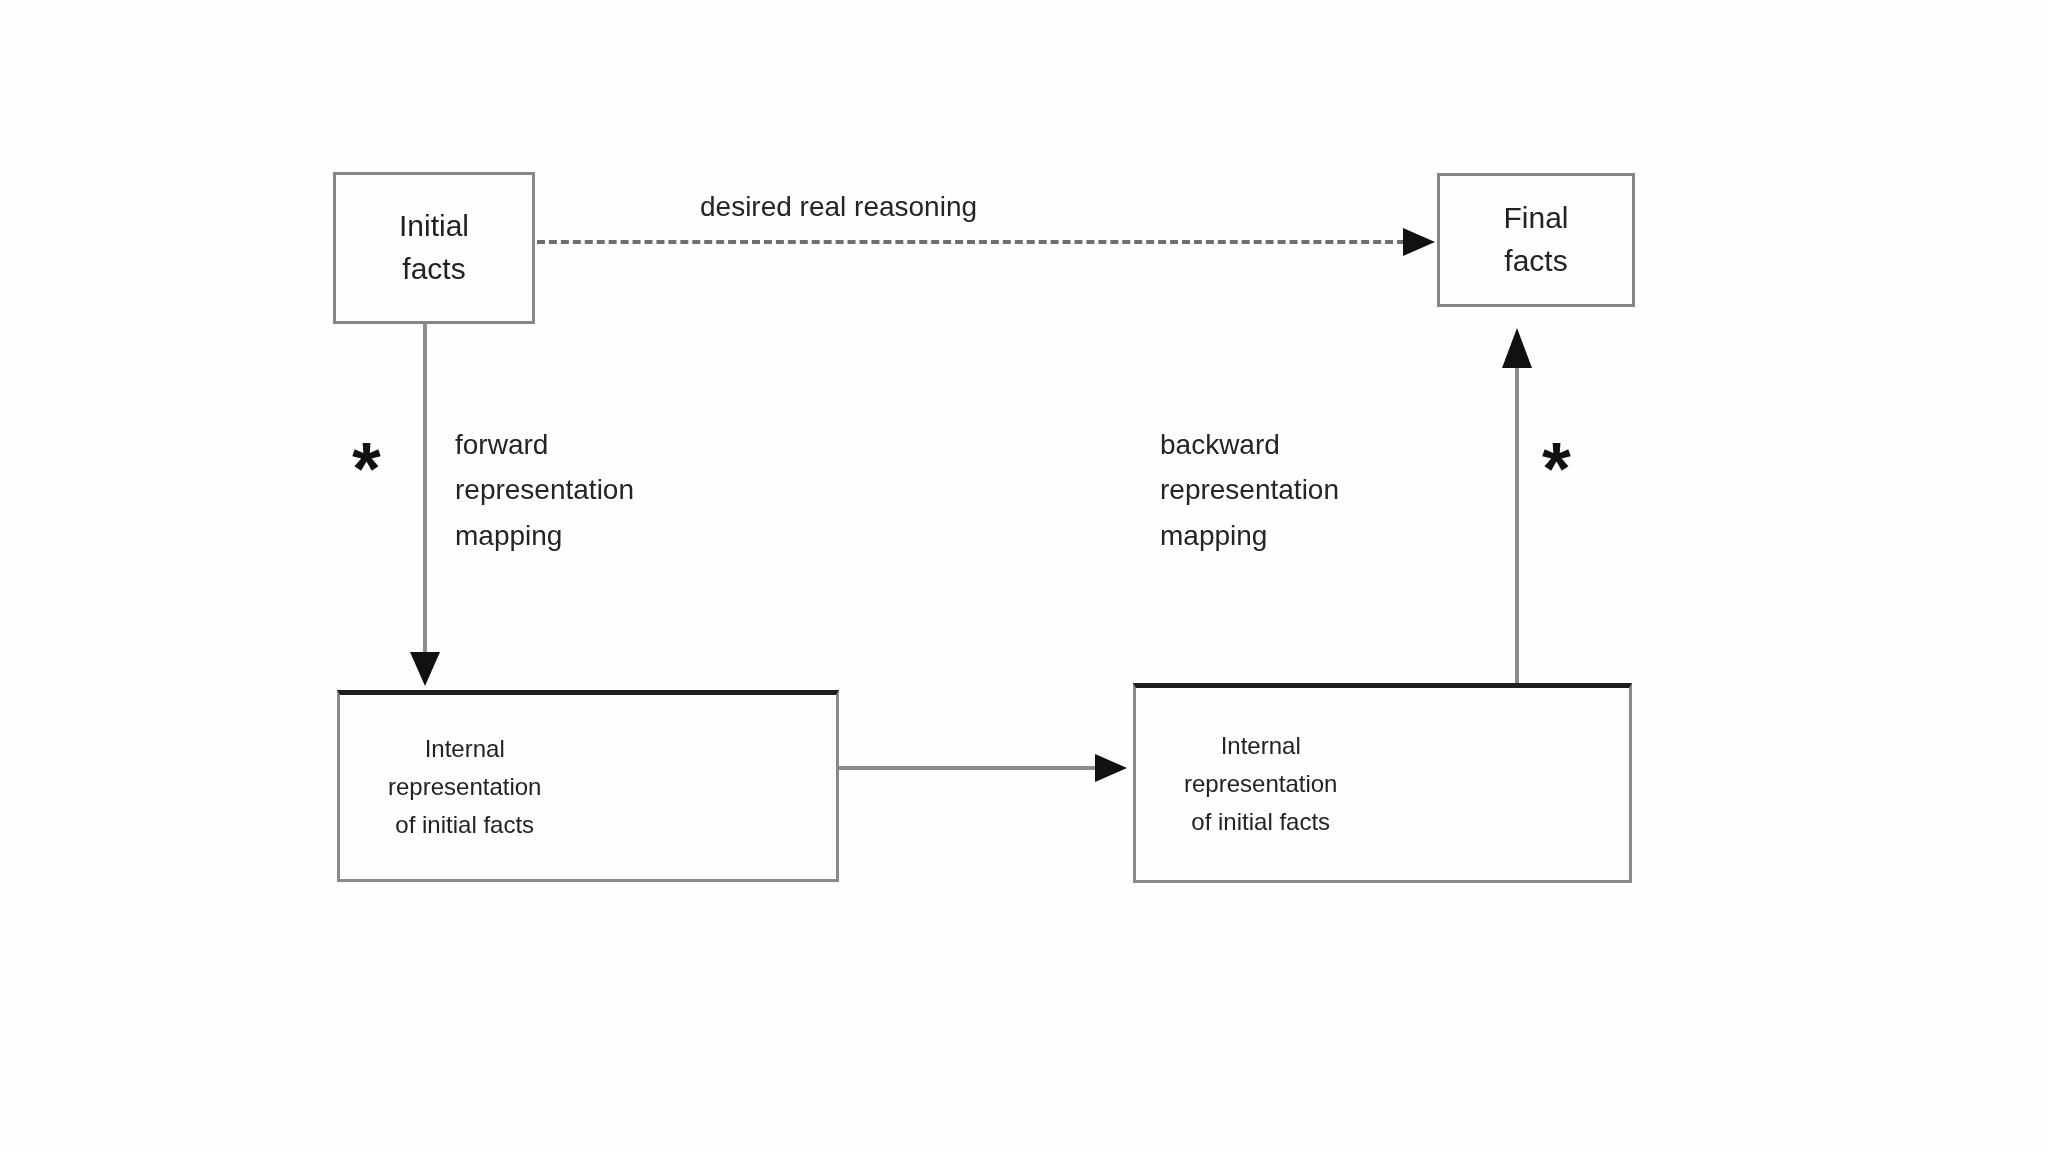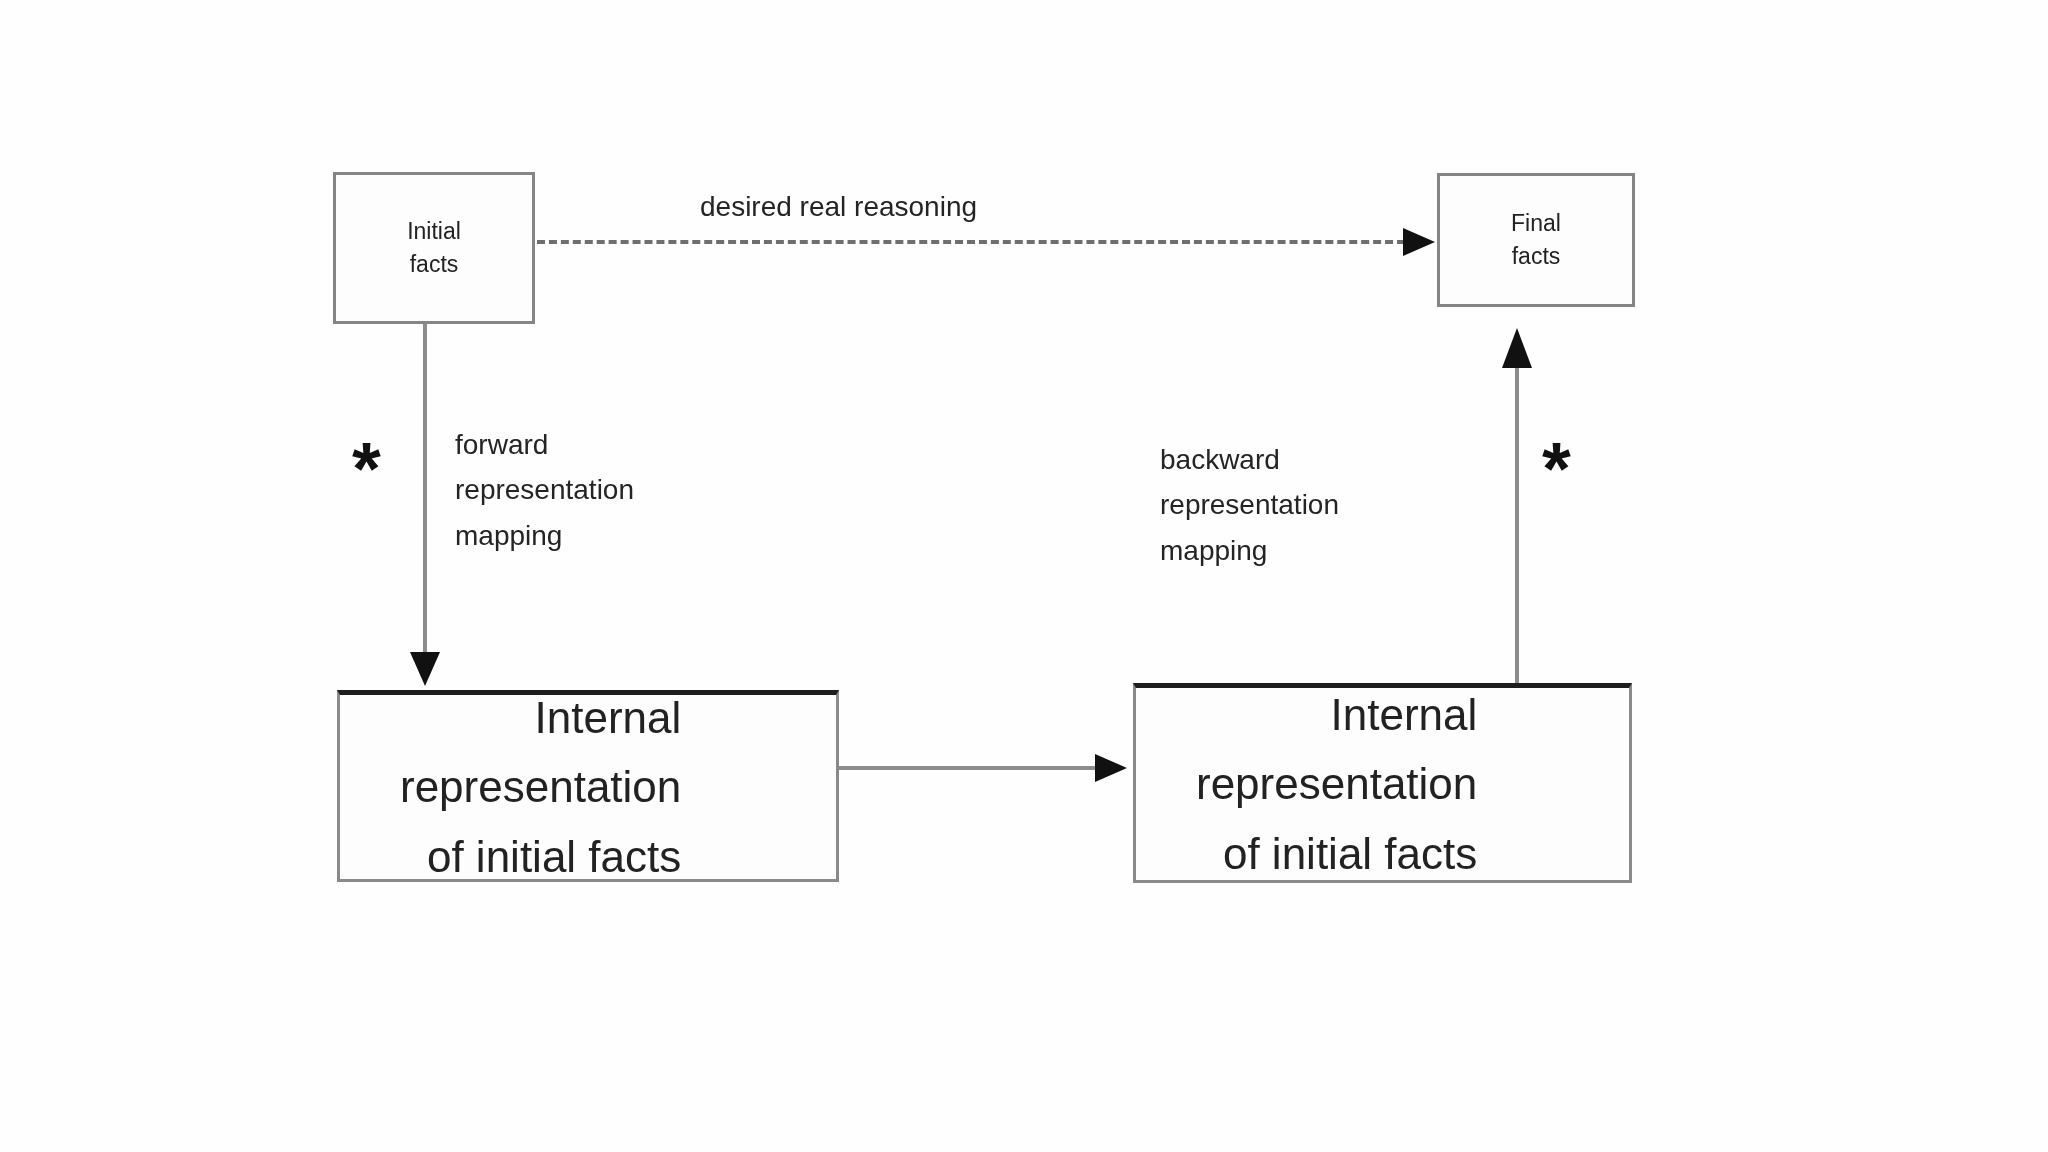--- a/index.html
+++ b/index.html
@@ -15,36 +15,36 @@
   .box {
     position: absolute;
     background: #fdfdfd;
     border: 3px solid #858585;
     box-sizing: border-box;
     display: flex;
     align-items: center;
     justify-content: center;
   }
   .box .label {
-    font-size: 23px;
+    font-size: 30px;
     line-height: 1.42;
     white-space: pre-line;
     color: #222;
   }
   .box.top-box .label { text-align: center; }
   .box.bottom-box {
     border: 3px solid #8a8a8a;
     border-top: 5px solid #1e1e1e;
     justify-content: flex-start;
   }
   .box.bottom-box .label {
-    font-size: 44px;
+    font-size: 24px;
     line-height: 1.58;
-    text-align: right;
-    padding-left: 60px;
+    text-align: center;
+    padding-left: 48px;
   }
   .edge-label {
     position: absolute;
     font-size: 28px;
     line-height: 1.62;
     white-space: pre-line;
     color: #242424;
   }
   .asterisk {
     position: absolute;
@@ -119,21 +119,21 @@
 
   <div class="vline" style="left:423px; top:324px; width:4px; height:330px;"></div>
   <div class="arrowhead arrow-down" style="left:410px; top:652px;"></div>
   <div class="asterisk" style="left:352px; top:432px;">*</div>
   <div class="edge-label" style="left:455px; top:422px;">forward
 representation
 mapping</div>
 
   <div class="vline" style="left:1515px; top:368px; width:4px; height:315px;"></div>
   <div class="arrowhead arrow-up" style="left:1502px; top:328px;"></div>
-  <div class="edge-label" style="left:1160px; top:422px;margin-top:15px;">backward
+  <div class="edge-label" style="left:1160px; top:422px;">backward
 representation
 mapping</div>
   <div class="asterisk" style="left:1542px; top:432px;">*</div>
 
   <div class="hline" style="left:839px; top:766px; width:258px; height:4px;"></div>
   <div class="arrowhead arrow-right" style="left:1095px; top:754px;"></div>
 
 
 </div>
 

